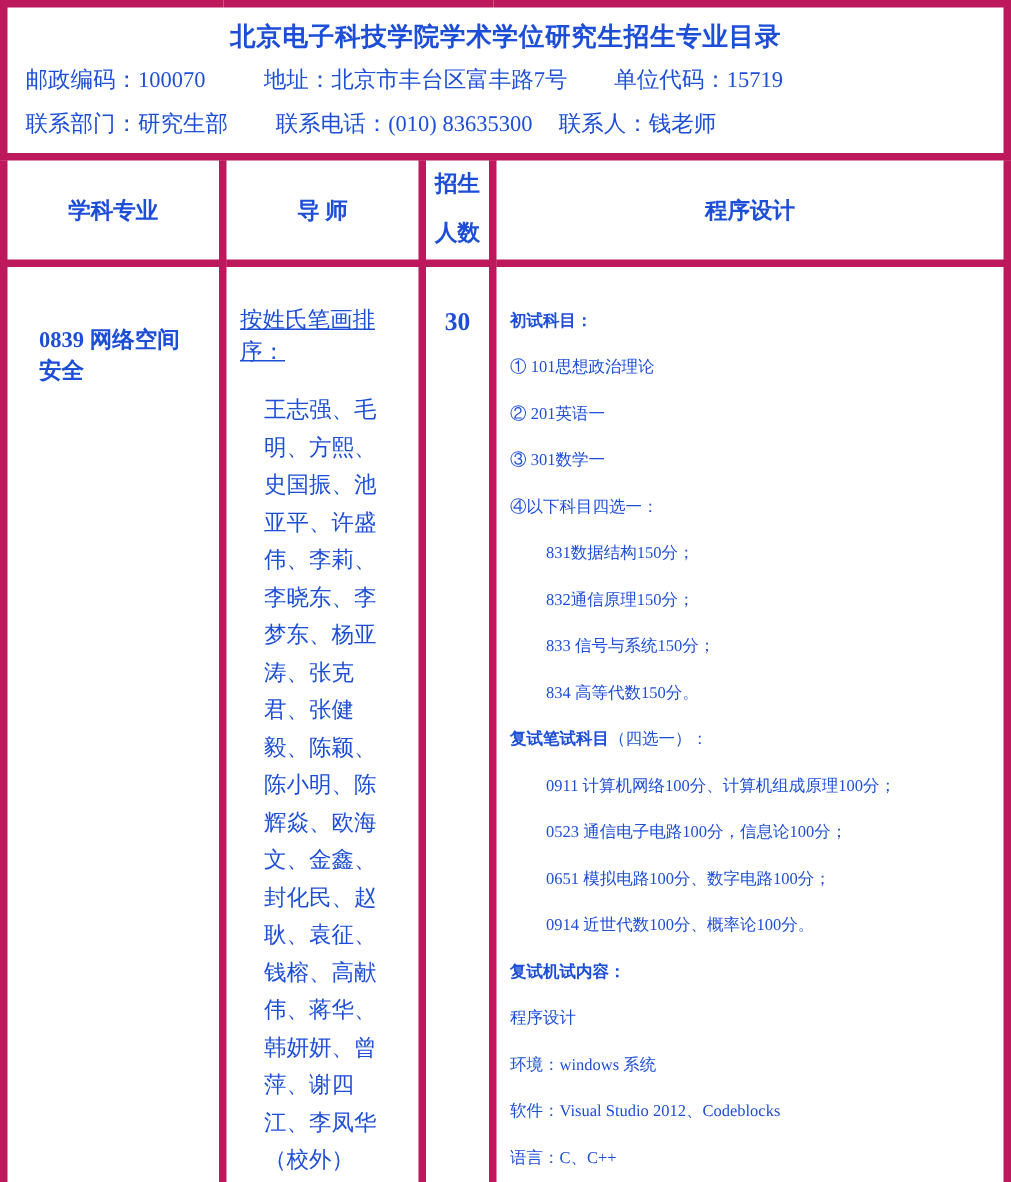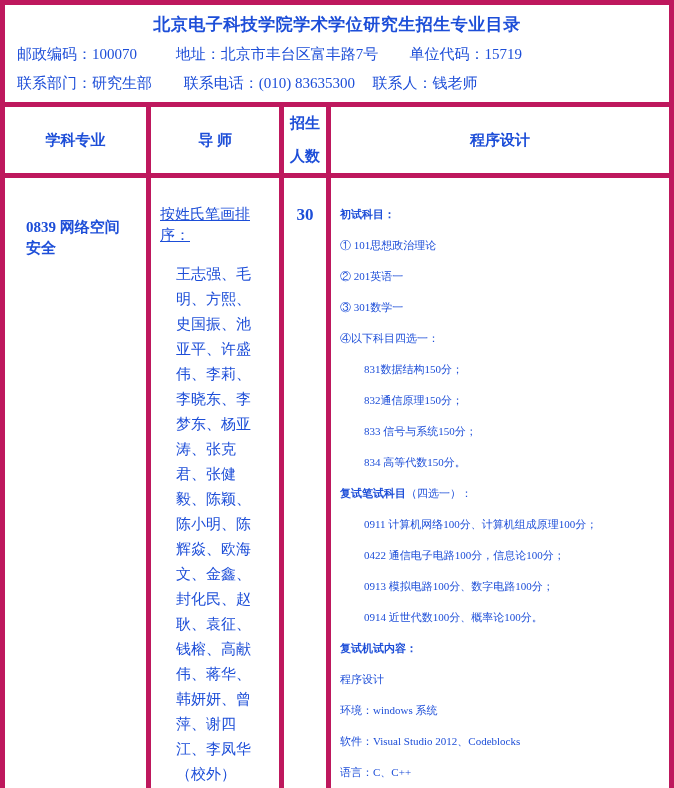--- a/index.html
+++ b/index.html
@@ -156,22 +156,22 @@
             <p class="exam-line">① 101思想政治理论</p>
             <p class="exam-line">② 201英语一</p>
             <p class="exam-line">③ 301数学一</p>
             <p class="exam-line">④以下科目四选一：</p>
             <p class="exam-line sub">831数据结构150分；</p>
             <p class="exam-line sub">832通信原理150分；</p>
             <p class="exam-line sub">833 信号与系统150分；</p>
             <p class="exam-line sub">834 高等代数150分。</p>
             <p class="exam-line"><b>复试笔试科目</b>（四选一）：</p>
             <p class="exam-line sub">0911 计算机网络100分、计算机组成原理100分；</p>
-            <p class="exam-line sub">0422 通信电子电路100分，信息论100分；</p>
-            <p class="exam-line sub">0913 模拟电路100分、数字电路100分；</p>
+            <p class="exam-line sub">0523 通信电子电路100分，信息论100分；</p>
+            <p class="exam-line sub">0651 模拟电路100分、数字电路100分；</p>
             <p class="exam-line sub">0914 近世代数100分、概率论100分。</p>
             <p class="exam-line bold">复试机试内容：</p>
             <p class="exam-line">程序设计</p>
             <p class="exam-line">环境：windows 系统</p>
             <p class="exam-line">软件：Visual Studio 2012、Codeblocks</p>
             <p class="exam-line">语言：C、C++</p>
           </td>
       </tr>
     </tbody>
   </table>

